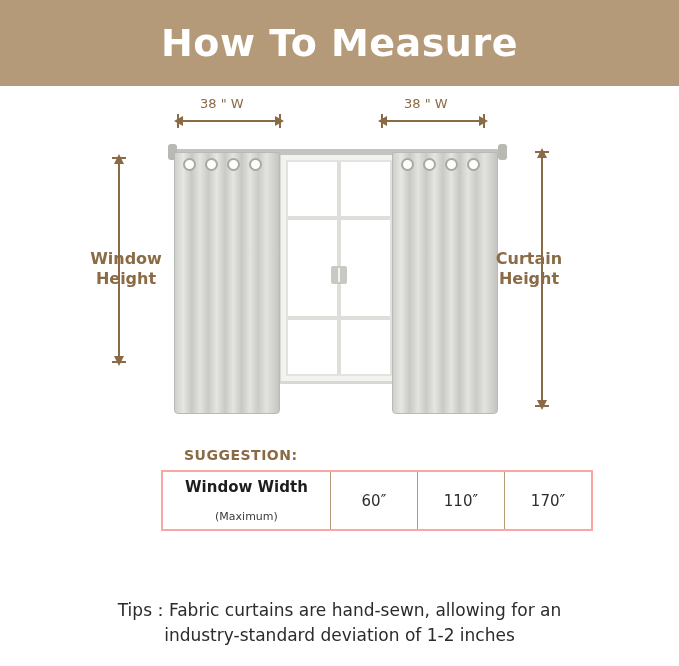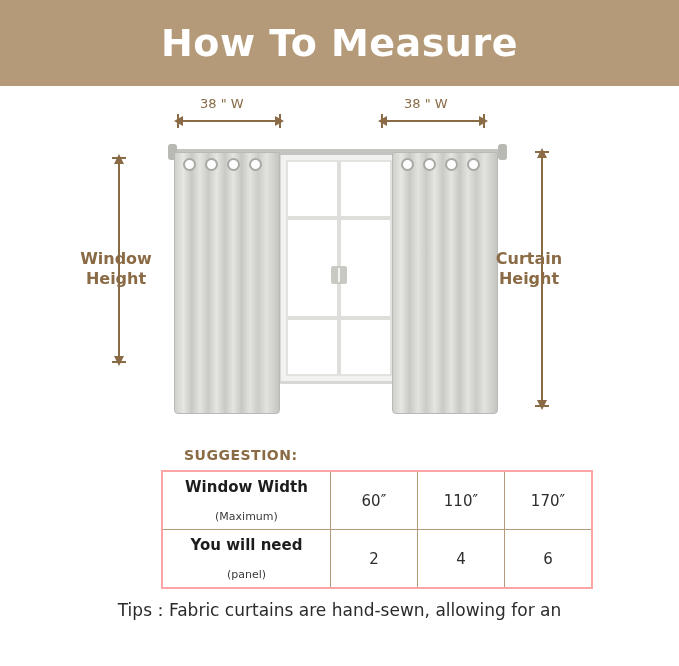--- a/index.html
+++ b/index.html
@@ -278,21 +278,21 @@
   </svg>
   <div class="label-text" style="left:404px; top:10px;">38 " W</div>
 
   <svg class="arrow-svg" style="left:112px; top:68px;" width="14" height="212">
     <line x1="7" y1="6" x2="7" y2="206" stroke="#8a6b45" stroke-width="2"></line>
     <polygon points="7,0 2,10 12,10" fill="#8a6b45"></polygon>
     <polygon points="7,212 2,202 12,202" fill="#8a6b45"></polygon>
     <line x1="0" y1="4" x2="14" y2="4" stroke="#8a6b45" stroke-width="2"></line>
     <line x1="0" y1="208" x2="14" y2="208" stroke="#8a6b45" stroke-width="2"></line>
   </svg>
-  <div class="big-label" style="left:74px; top:163px; width:84px;">
+  <div class="big-label" style="left:84px; top:163px; width:84px;">
     <span>Window</span><br>
     <span>Height</span>
   </div>
 
   <svg class="arrow-svg" style="left:535px; top:62px;" width="14" height="262">
     <line x1="7" y1="6" x2="7" y2="256" stroke="#8a6b45" stroke-width="2"></line>
     <polygon points="7,0 2,10 12,10" fill="#8a6b45"></polygon>
     <polygon points="7,262 2,252 12,252" fill="#8a6b45"></polygon>
     <line x1="0" y1="4" x2="14" y2="4" stroke="#8a6b45" stroke-width="2"></line>
     <line x1="0" y1="258" x2="14" y2="258" stroke="#8a6b45" stroke-width="2"></line>
@@ -309,27 +309,19 @@
   <tbody>
       <tr>
     <td class="rowhead">
       <span class="rowhead-main">Window Width</span>
       <span class="rowhead-sub">(Maximum)</span>
     </td>
     <td class="val">60″</td>
     <td class="val">110″</td>
     <td class="val">170″</td>
   </tr>
-  <tr>
-    <td class="rowhead">
-      <span class="rowhead-main">You will need</span>
-      <span class="rowhead-sub">(panel)</span>
-    </td>
-    <td class="val">2</td>
-    <td class="val">4</td>
-    <td class="val">6</td>
-  </tr>
 </tbody>
   </table>
 
 <div class="tips">
   <span>Tips：</span><span>Fabric curtains are hand-sewn, allowing for an</span><br>
+  <span>industry-standard deviation of 1-2 inches</span>
 </div>
 
 </body></html>

